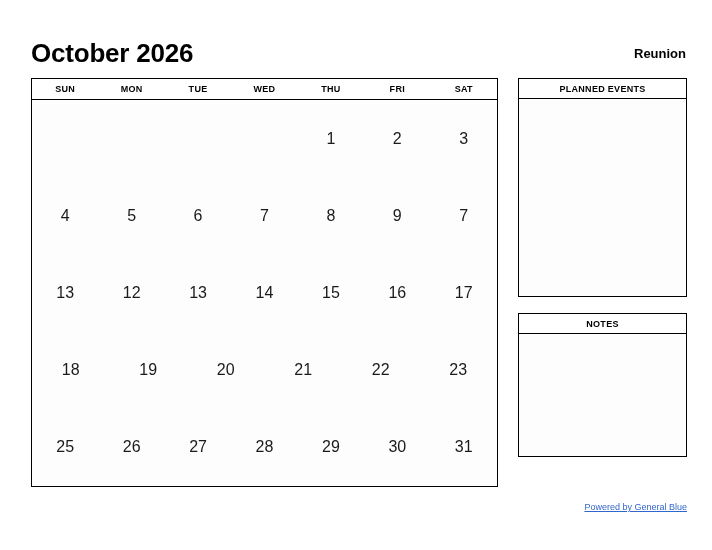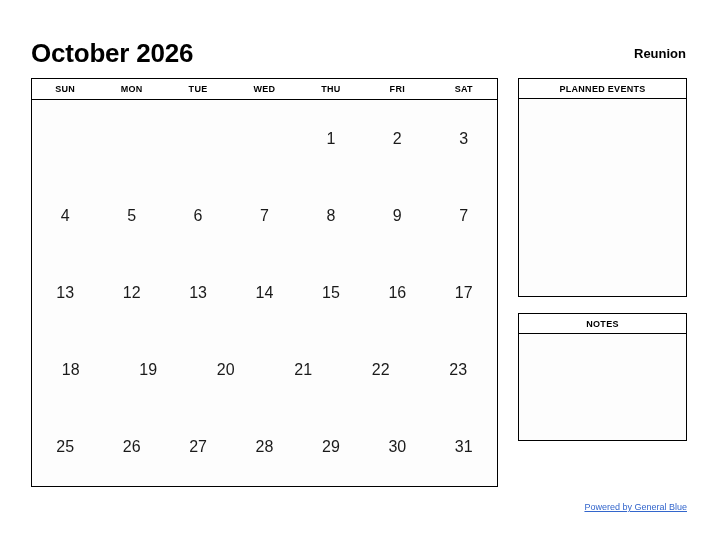--- a/index.html
+++ b/index.html
@@ -115,21 +115,21 @@
   .panel-events {
     left: 518px;
     top: 78px;
     width: 169px;
     height: 219px;
   }
   .panel-notes {
     left: 518px;
     top: 313px;
     width: 169px;
-    height: 128px;
+    height: 144px;
   }
   .panel-title {
     height: 19px;
     flex: 0 0 19px;
     border-bottom: 1px solid #000000;
     display: flex;
     align-items: center;
     justify-content: center;
     font-size: 9px;
     font-weight: bold;

